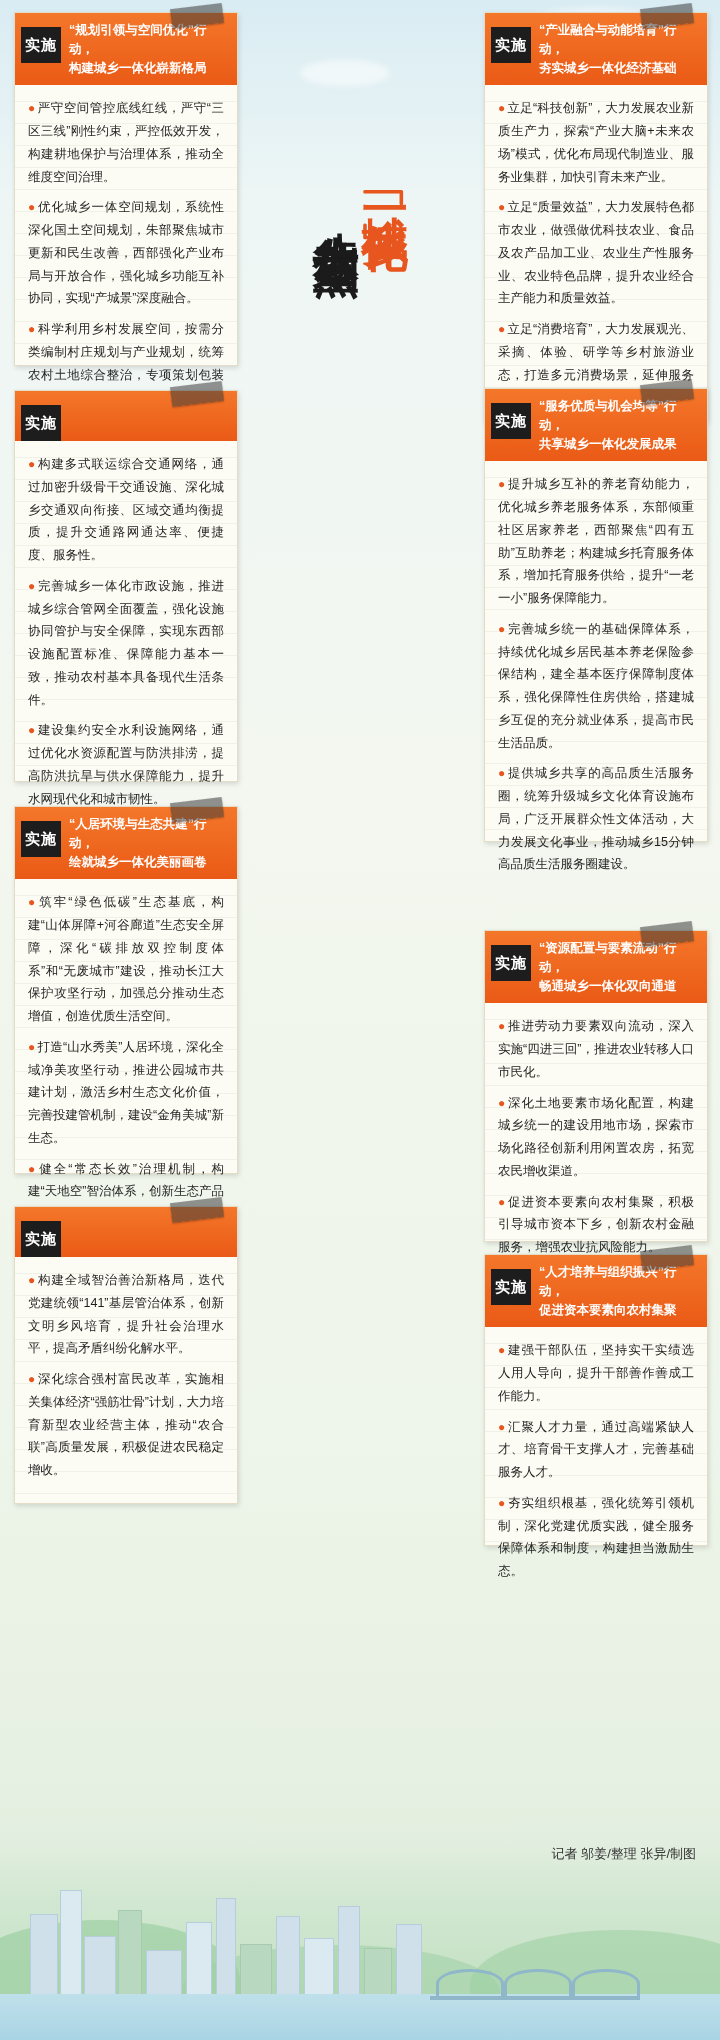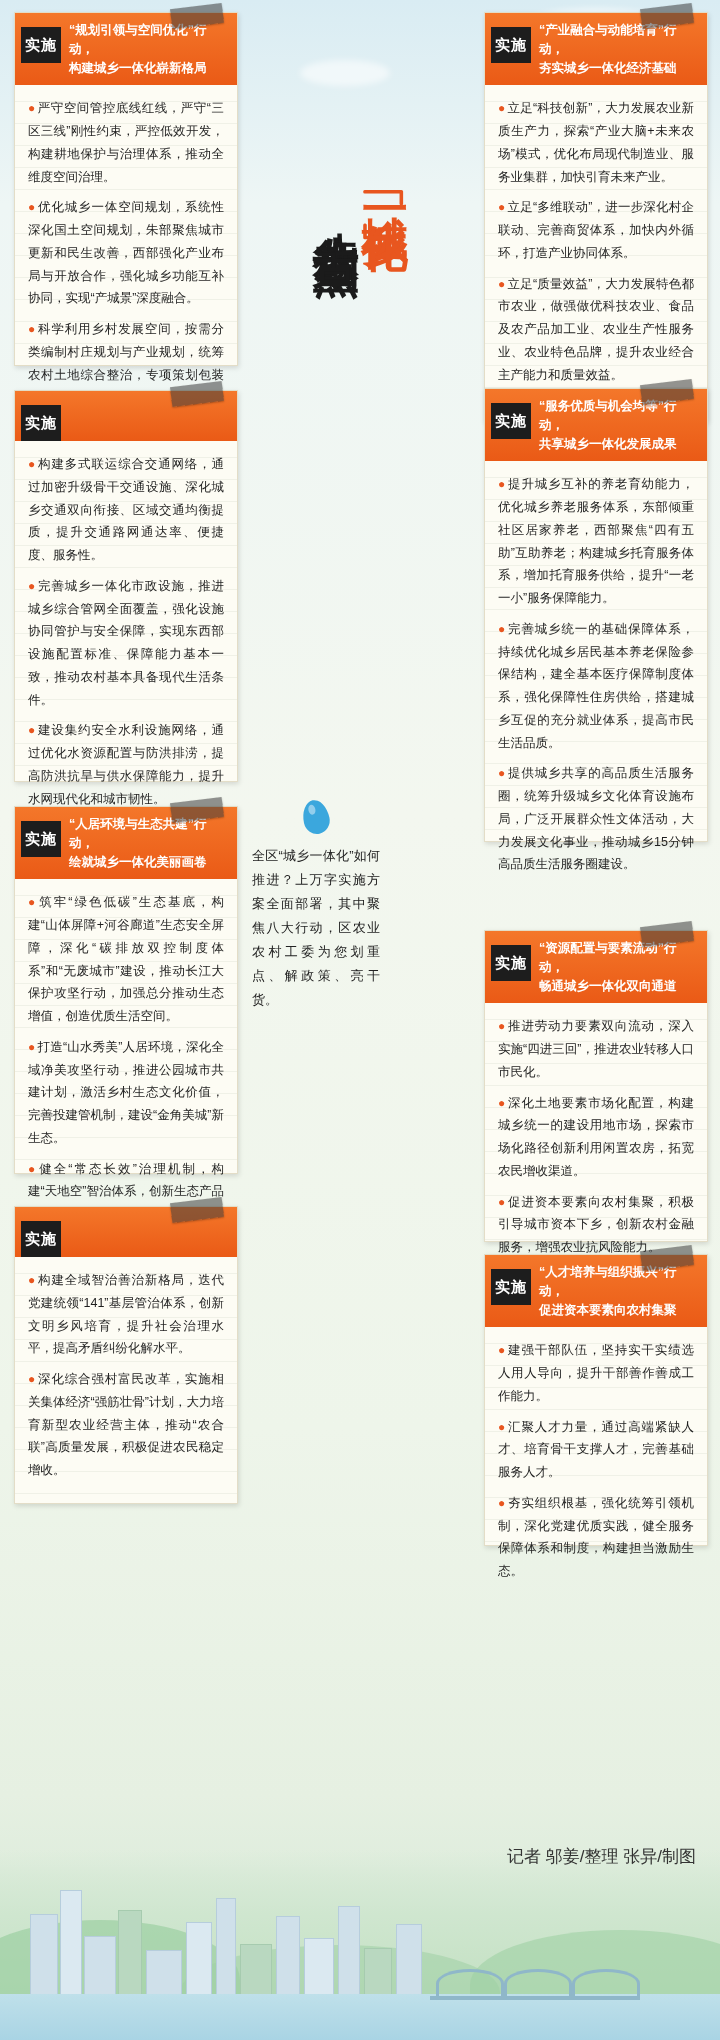--- a/index.html
+++ b/index.html
@@ -72,21 +72,21 @@
     background:#3ba7dd;
     border-radius:50% 50% 50% 50%/60% 60% 40% 40%;
     transform:rotate(-12deg);
     position:relative;
   }
   .drop:after{
     content:"";position:absolute;left:7px;top:4px;width:7px;height:10px;
     background:rgba(255,255,255,.45);border-radius:50%;
   }
   .credit{
-    position:absolute;right:24px;top:1845px;font-size:17px;color:#333;z-index:6;
+    position:absolute;right:24px;top:1845px;font-size:13px;color:#333;z-index:6;
   }
 
   
   .card{
     position:absolute;
     background:#fdfcf4;
     border:1px solid #e3ddc7;
     box-shadow:1px 2px 5px rgba(0,0,0,.13);
     z-index:4;
   }
@@ -165,24 +165,20 @@
     </div>
   </div>
 
   <div class="center-title">
     <div class="ct-wrap">
       <div class="ct-col-b">八大行动划重点</div>
       <div class="ct-col-a">「城乡一体化」</div>
     </div>
   </div>
 
-  <div class="center-blurb">
-    <div class="drop"></div>
-    <div>全区“城乡一体化”如何推进？上万字实施方案全面部署，其中聚焦八大行动，区农业农村工委为您划重点、解政策、亮干货。</div>
-  </div>
 
   <div class="credit">记者 邬姜/整理 张异/制图</div>
 
   <div class="card lined" style="left:14px;top:12px;width:222px;height:352px;">
     <div class="card-head">
       <div class="badge">实施</div>
       <div class="head-text">“规划引领与空间优化”行动，
 构建城乡一体化崭新格局</div>
       <div class="tape"></div>
     </div>
@@ -195,21 +191,20 @@
 
   <div class="card lined" style="left:484px;top:12px;width:222px;height:408px;">
     <div class="card-head">
       <div class="badge">实施</div>
       <div class="head-text">“产业融合与动能培育”行动，
 夯实城乡一体化经济基础</div>
       <div class="tape"></div>
     </div>
     <div class="card-body">
       <p class="item"><span class="bullet">●</span><span>立足“科技创新”，大力发展农业新质生产力，探索“产业大脑+未来农场”模式，优化布局现代制造业、服务业集群，加快引育未来产业。</span></p>
-      <p class="item"><span class="bullet">●</span><span>立足“多维联动”，进一步深化村企联动、完善商贸体系，加快内外循环，打造产业协同体系。</span></p>
       <p class="item"><span class="bullet">●</span><span>立足“质量效益”，大力发展特色都市农业，做强做优科技农业、食品及农产品加工业、农业生产性服务业、农业特色品牌，提升农业经合主产能力和质量效益。</span></p>
       <p class="item"><span class="bullet">●</span><span>立足“消费培育”，大力发展观光、采摘、体验、研学等乡村旅游业态，打造多元消费场景，延伸服务链条，提升服务水平，增强经济发展动能。</span></p>
     </div>
   </div>
 
   <div class="card lined" style="left:14px;top:390px;width:222px;height:390px;">
     <div class="card-head">
       <div class="badge">实施</div>
       <div class="tape"></div>
     </div>

